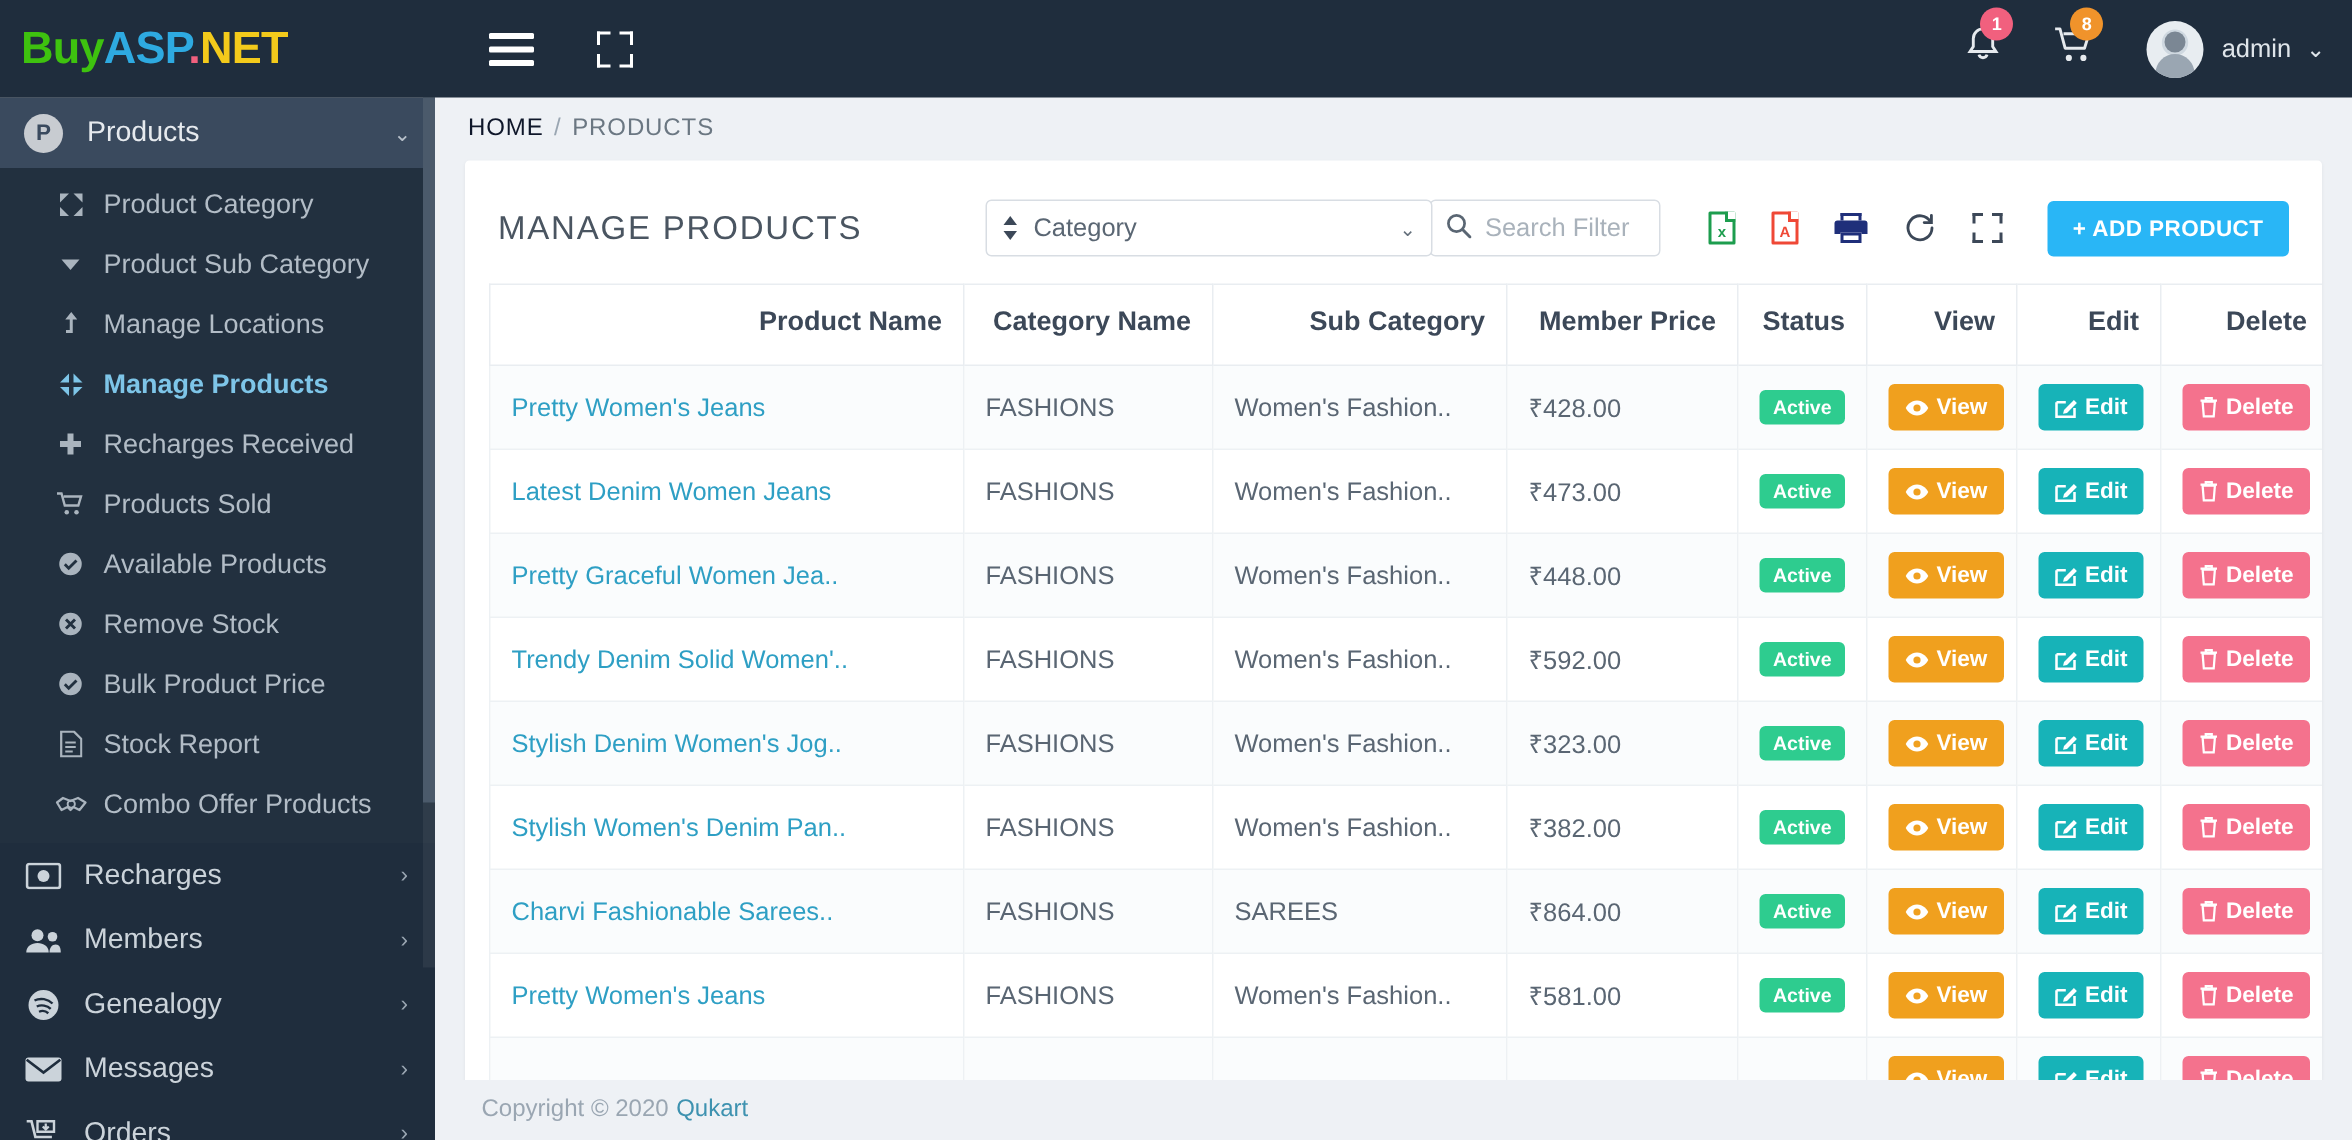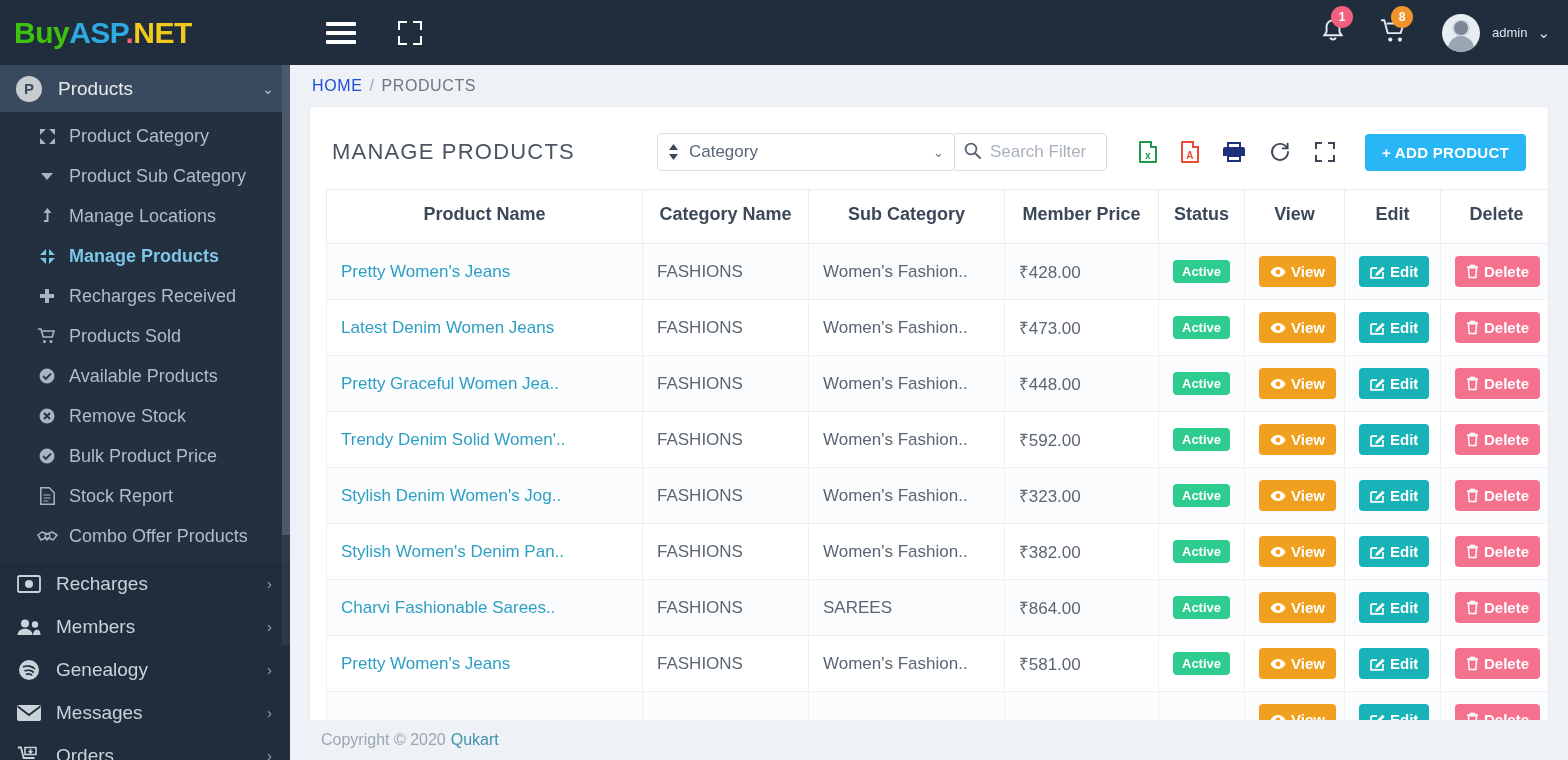--- a/index.html
+++ b/index.html
@@ -55,21 +55,21 @@
   }
   .badge.red { background: #f1607e; }
   .badge.orange { background: #f0932b; }
   .avatar {
     width: 38px; height: 38px; border-radius: 50%;
     background: radial-gradient(circle at 50% 38%, #cfd8e0 0%, #cfd8e0 28%, #e8edf1 30%, #e8edf1 100%);
     overflow: hidden; position: relative; margin-right: 12px; flex: 0 0 38px;
   }
   .avatar .head { position:absolute; width:14px; height:14px; border-radius:50%; background:#7b8794; top:7px; left:12px; }
   .avatar .body { position:absolute; width:26px; height:16px; border-radius:13px 13px 0 0; background:#9aa6b2; bottom:0; left:6px; }
-  .admin-name { color: #dfe5ea; font-size: 13px; margin-right: 10px; }
+  .admin-name { color: #dfe5ea; font-size: 17px; margin-right: 10px; }
   .chev { color: #dfe5ea; font-size: 15px; }
 
   
   .sidebar {
     position: absolute; top: 65px; left: 0; width: 290px; height: 695px;
     background: #1f2d3d; overflow: hidden; z-index: 20;
   }
   .side-group-head {
     height: 47px; display: flex; align-items: center; padding: 0 16px;
     background: #3a4a5e; cursor: pointer;
@@ -107,21 +107,21 @@
 
   
   .content {
     position: absolute; top: 65px; left: 290px; width: 1278px; height: 695px;
     background: #eef1f5; overflow: hidden;
   }
   .breadcrumb {
     height: 42px; display: flex; align-items: center; padding-left: 22px;
     font-size: 16px; letter-spacing: 0.6px;
   }
-  .bc-link { color: #1d4ed8; cursor: pointer; }
+  .bc-link { color: #0f172a; cursor: pointer; }
   .bc-sep { color: #9aa6b2; margin: 0 7px; }
   .bc-cur { color: #6b7782; }
 
   .card {
     margin: 0 20px; background: #fff; border-radius: 3px;
     box-shadow: 0 1px 3px rgba(0,0,0,0.06); height: 633px; overflow: hidden;
   }
   .card-head {
     display: flex; align-items: center; padding: 26px 22px 18px 22px; gap: 0;
   }
@@ -181,21 +181,21 @@
     margin-left: 30px; background: #29b6f6; color: #fff; border: none;
     height: 37px; padding: 0 17px; border-radius: 4px; font-size: 15px;
     font-weight: bold; letter-spacing: 0.3px; cursor: pointer; white-space: nowrap;
     font-family: "Liberation Sans", sans-serif;
   }
 
   
   .tbl-wrap { padding: 0 16px; }
   table { width: 100%; border-collapse: collapse; table-layout: fixed; }
   thead th {
-    text-align: center; font-size: 18px; color: #3c4858; font-weight: bold;
+    text-align: right; font-size: 18px; color: #3c4858; font-weight: bold;
     padding: 14px 14px 18px 14px; border: 1px solid #e9edf1; border-top: 1px solid #e9edf1;
     background: #fff; vertical-align: top;
   }
   tbody td {
     font-size: 17px; color: #5a6673; padding: 0 14px; height: 56px;
     border: 1px solid #edf1f4; vertical-align: middle; overflow: hidden; white-space: nowrap;
   }
   tbody tr:nth-child(odd) td { background: #fafcfd; }
   tbody tr:nth-child(even) td { background: #ffffff; }
   .pname { color: #2e9fc4; cursor: pointer; }

